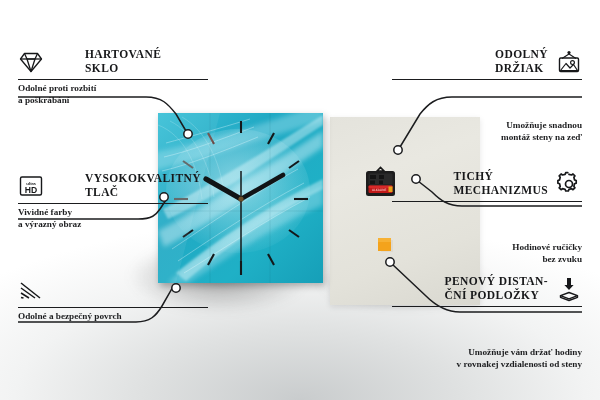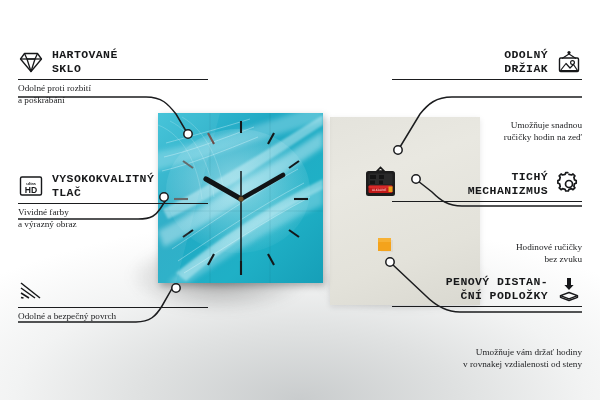--- a/index.html
+++ b/index.html
@@ -44,32 +44,32 @@
   }
   .foam{
     position:absolute;left:248px;top:143px;width:17px;height:16px;
   }
   
   .feat{position:absolute;width:190px;}
   .feat .row{display:flex;align-items:center;gap:8px;}
   .feat.left .row{justify-content:flex-start;}
   .feat.right .row{justify-content:flex-end;}
   .feat .ttl{
-    font-family:Liberation Mono, monospace;
+    font-family:Liberation Serif, serif;
     font-weight:bold;font-size:11.5px;letter-spacing:.4px;
-    color:#17181a;line-height:13.5px;text-transform:uppercase;
-  }
-  .feat.right .ttl{text-align:right;}
+    color:#17181a;line-height:13.5px;text-transform:uppercase;margin-left:33px;
+  }
+  .feat.right .ttl{}
   .feat .ico{width:26px;height:26px;flex:0 0 26px;}
   .feat .rule{
     height:1px;background:#1b1c1e;margin-top:4px;width:100%;
   }
   .feat .sub{
     font-family:"Liberation Serif", serif;
-    font-size:9.2px;line-height:11.5px;color:#1d1e20;margin-top:3px;
+    font-size:9.2px;line-height:11.5px;color:#1d1e20;margin-top:3px;font-weight:bold;
   }
   .feat.right .sub{text-align:right;margin-top:40px;}
   #f1{left:18px;top:48px;}
   #f2{left:18px;top:172px;}
   #f3{left:18px;top:277px;}
   #f4{left:392px;top:48px;}
   #f5{left:392px;top:170px;}
   #f6{left:392px;top:275px;}
   #connectors{position:absolute;left:0;top:0;width:600px;height:400px;}
 </style>
@@ -297,21 +297,21 @@
           <path d="M13 5 L6 9.5 M13 5 L20 9.5" stroke="#17181a" stroke-width="1.1" fill="none"></path>
           <rect x="3.5" y="9" width="19" height="13.5" rx="1.2" fill="none" stroke="#17181a" stroke-width="1.4"></rect>
           <circle cx="16.5" cy="13.6" r="1.9" fill="none" stroke="#17181a" stroke-width="1.2"></circle>
           <path d="M4.5 21.5 L10 14.5 L14 19 L17.5 15.5 L21.5 21.5 Z" fill="none" stroke="#17181a" stroke-width="1.2" stroke-linejoin="round"></path>
         </svg>
       </span>
     </div>
     <div class="rule"></div>
     <div class="sub">
       <span>Umožňuje snadnou</span><br>
-      <span>ručičky hodin na zeď</span>
+      <span>montáž steny na zeď</span>
     </div>
   </div>
 
   <div class="feat right" id="f6">
     <div class="row">
       <span class="ttl">
         <span>PENOVÝ DISTAN-</span><br>
         <span>ČNÍ PODLOŽKY</span>
       </span>
       <span class="ico">

